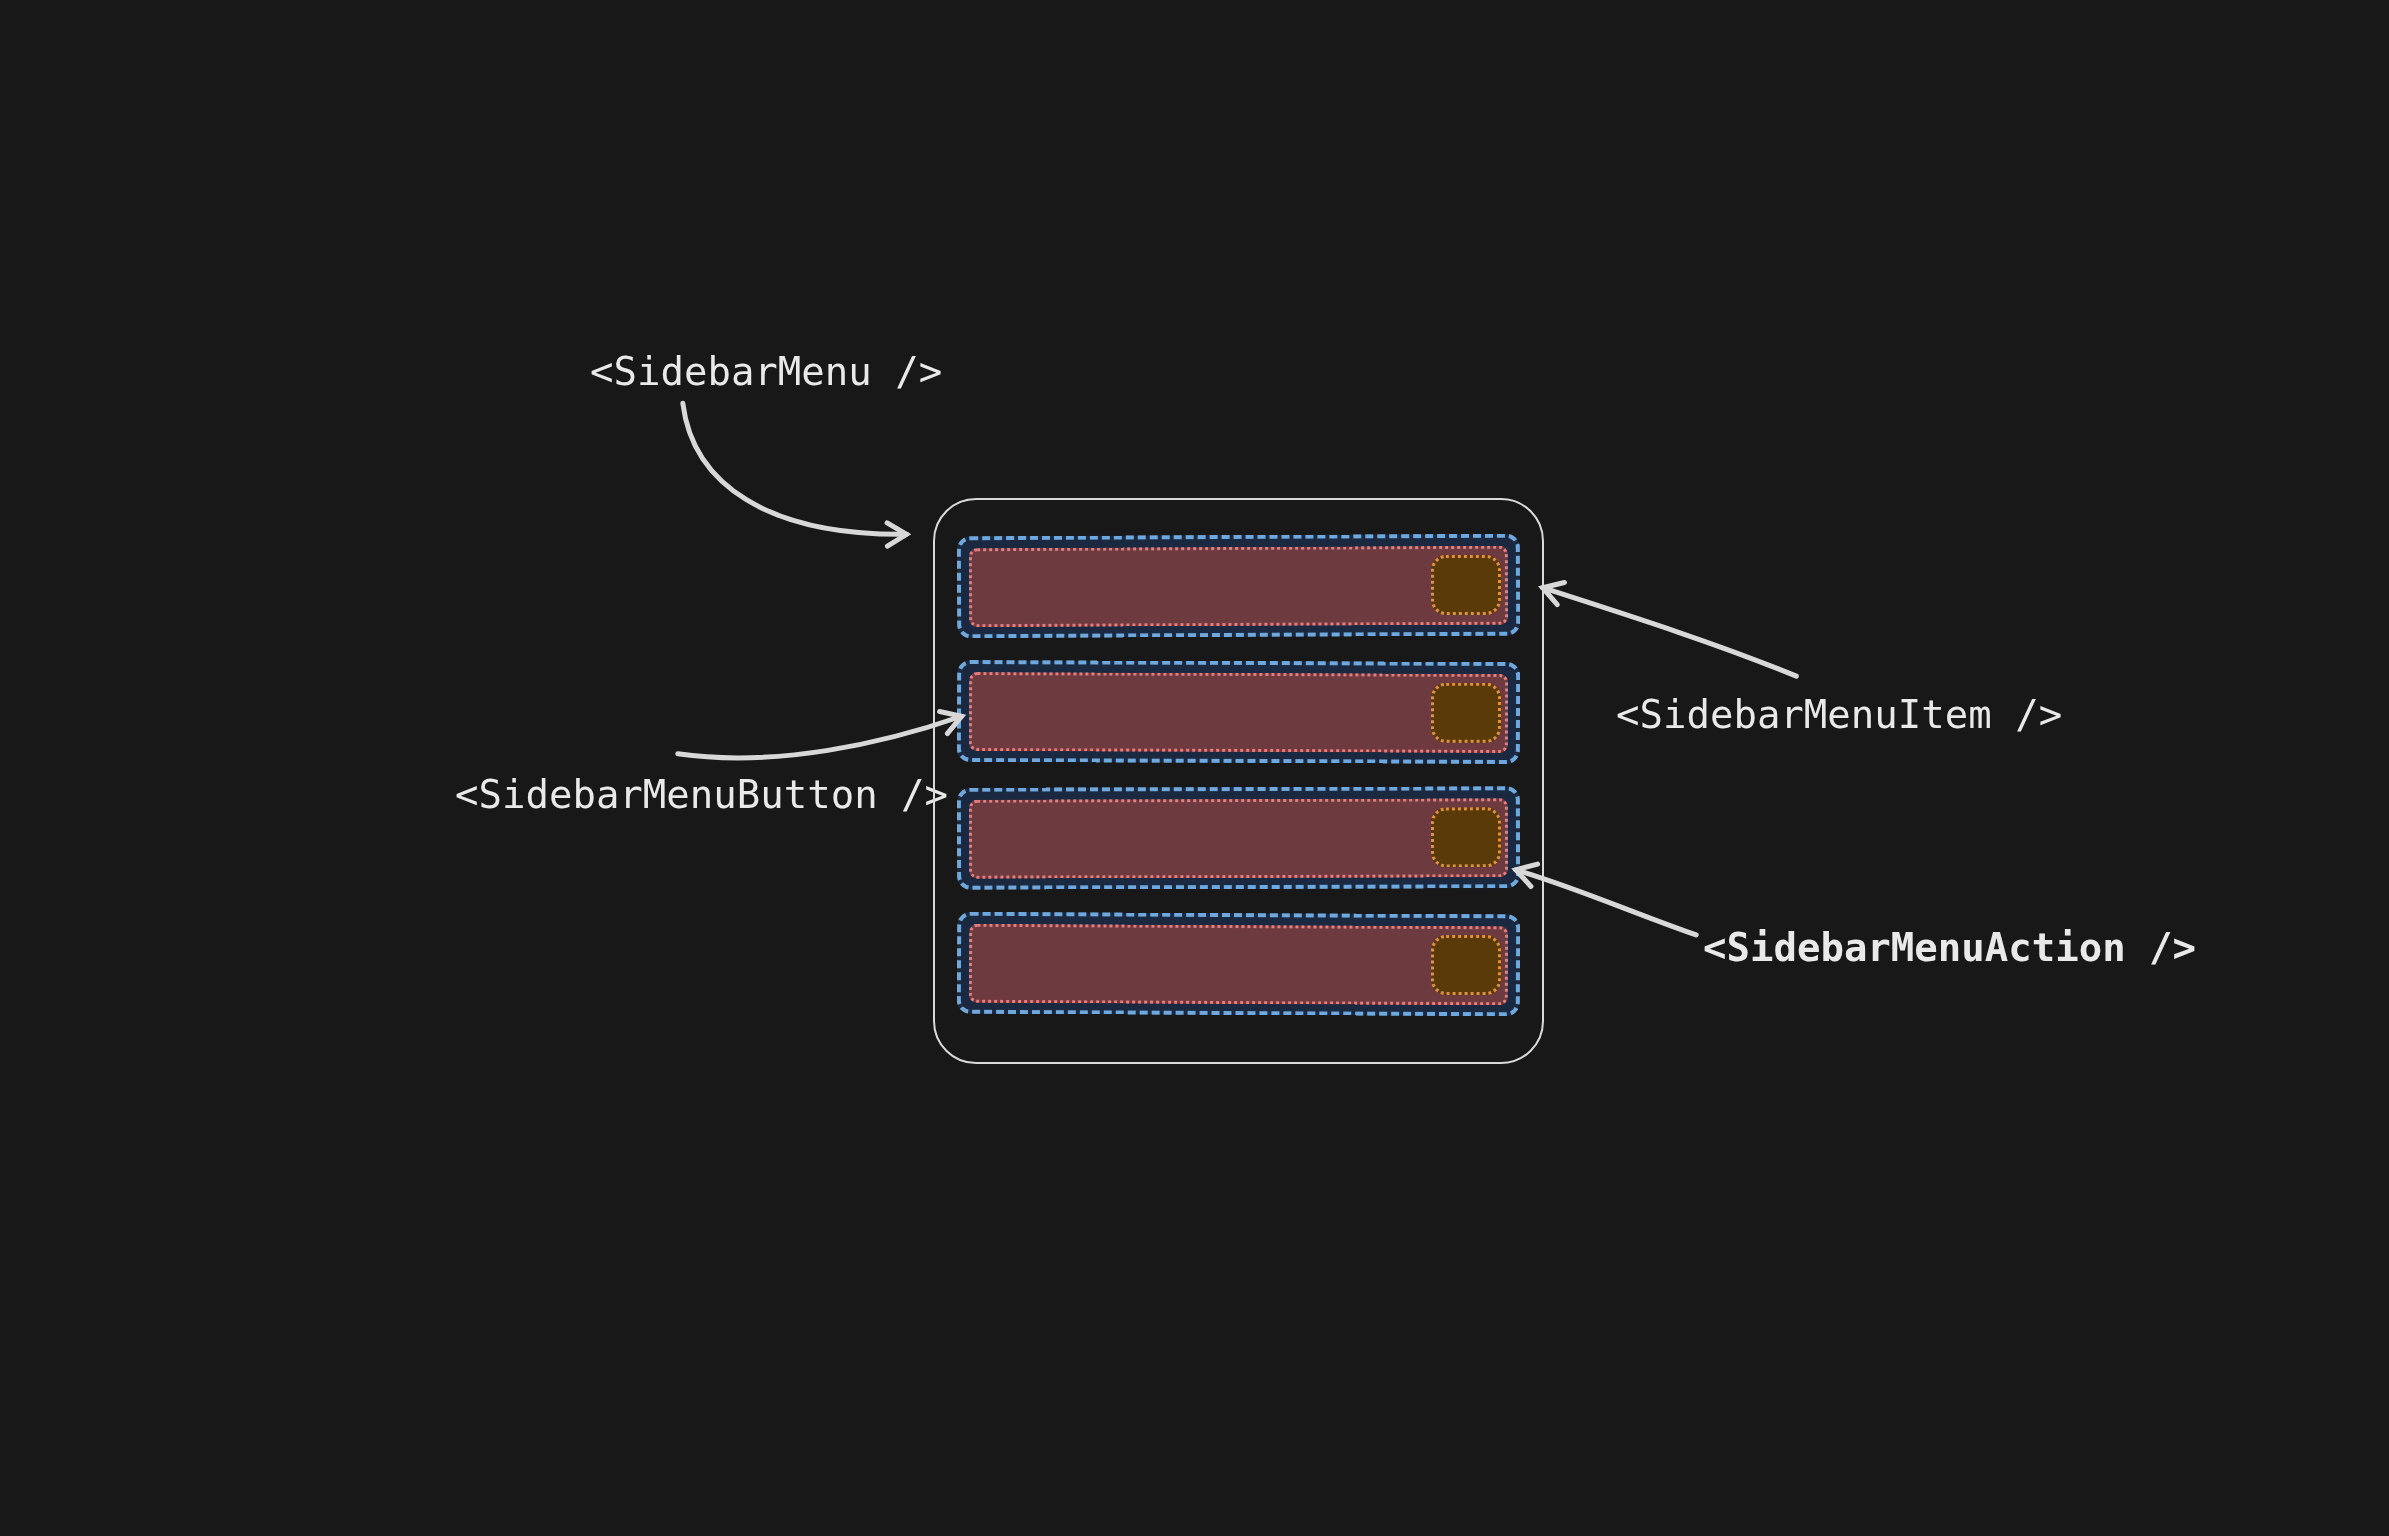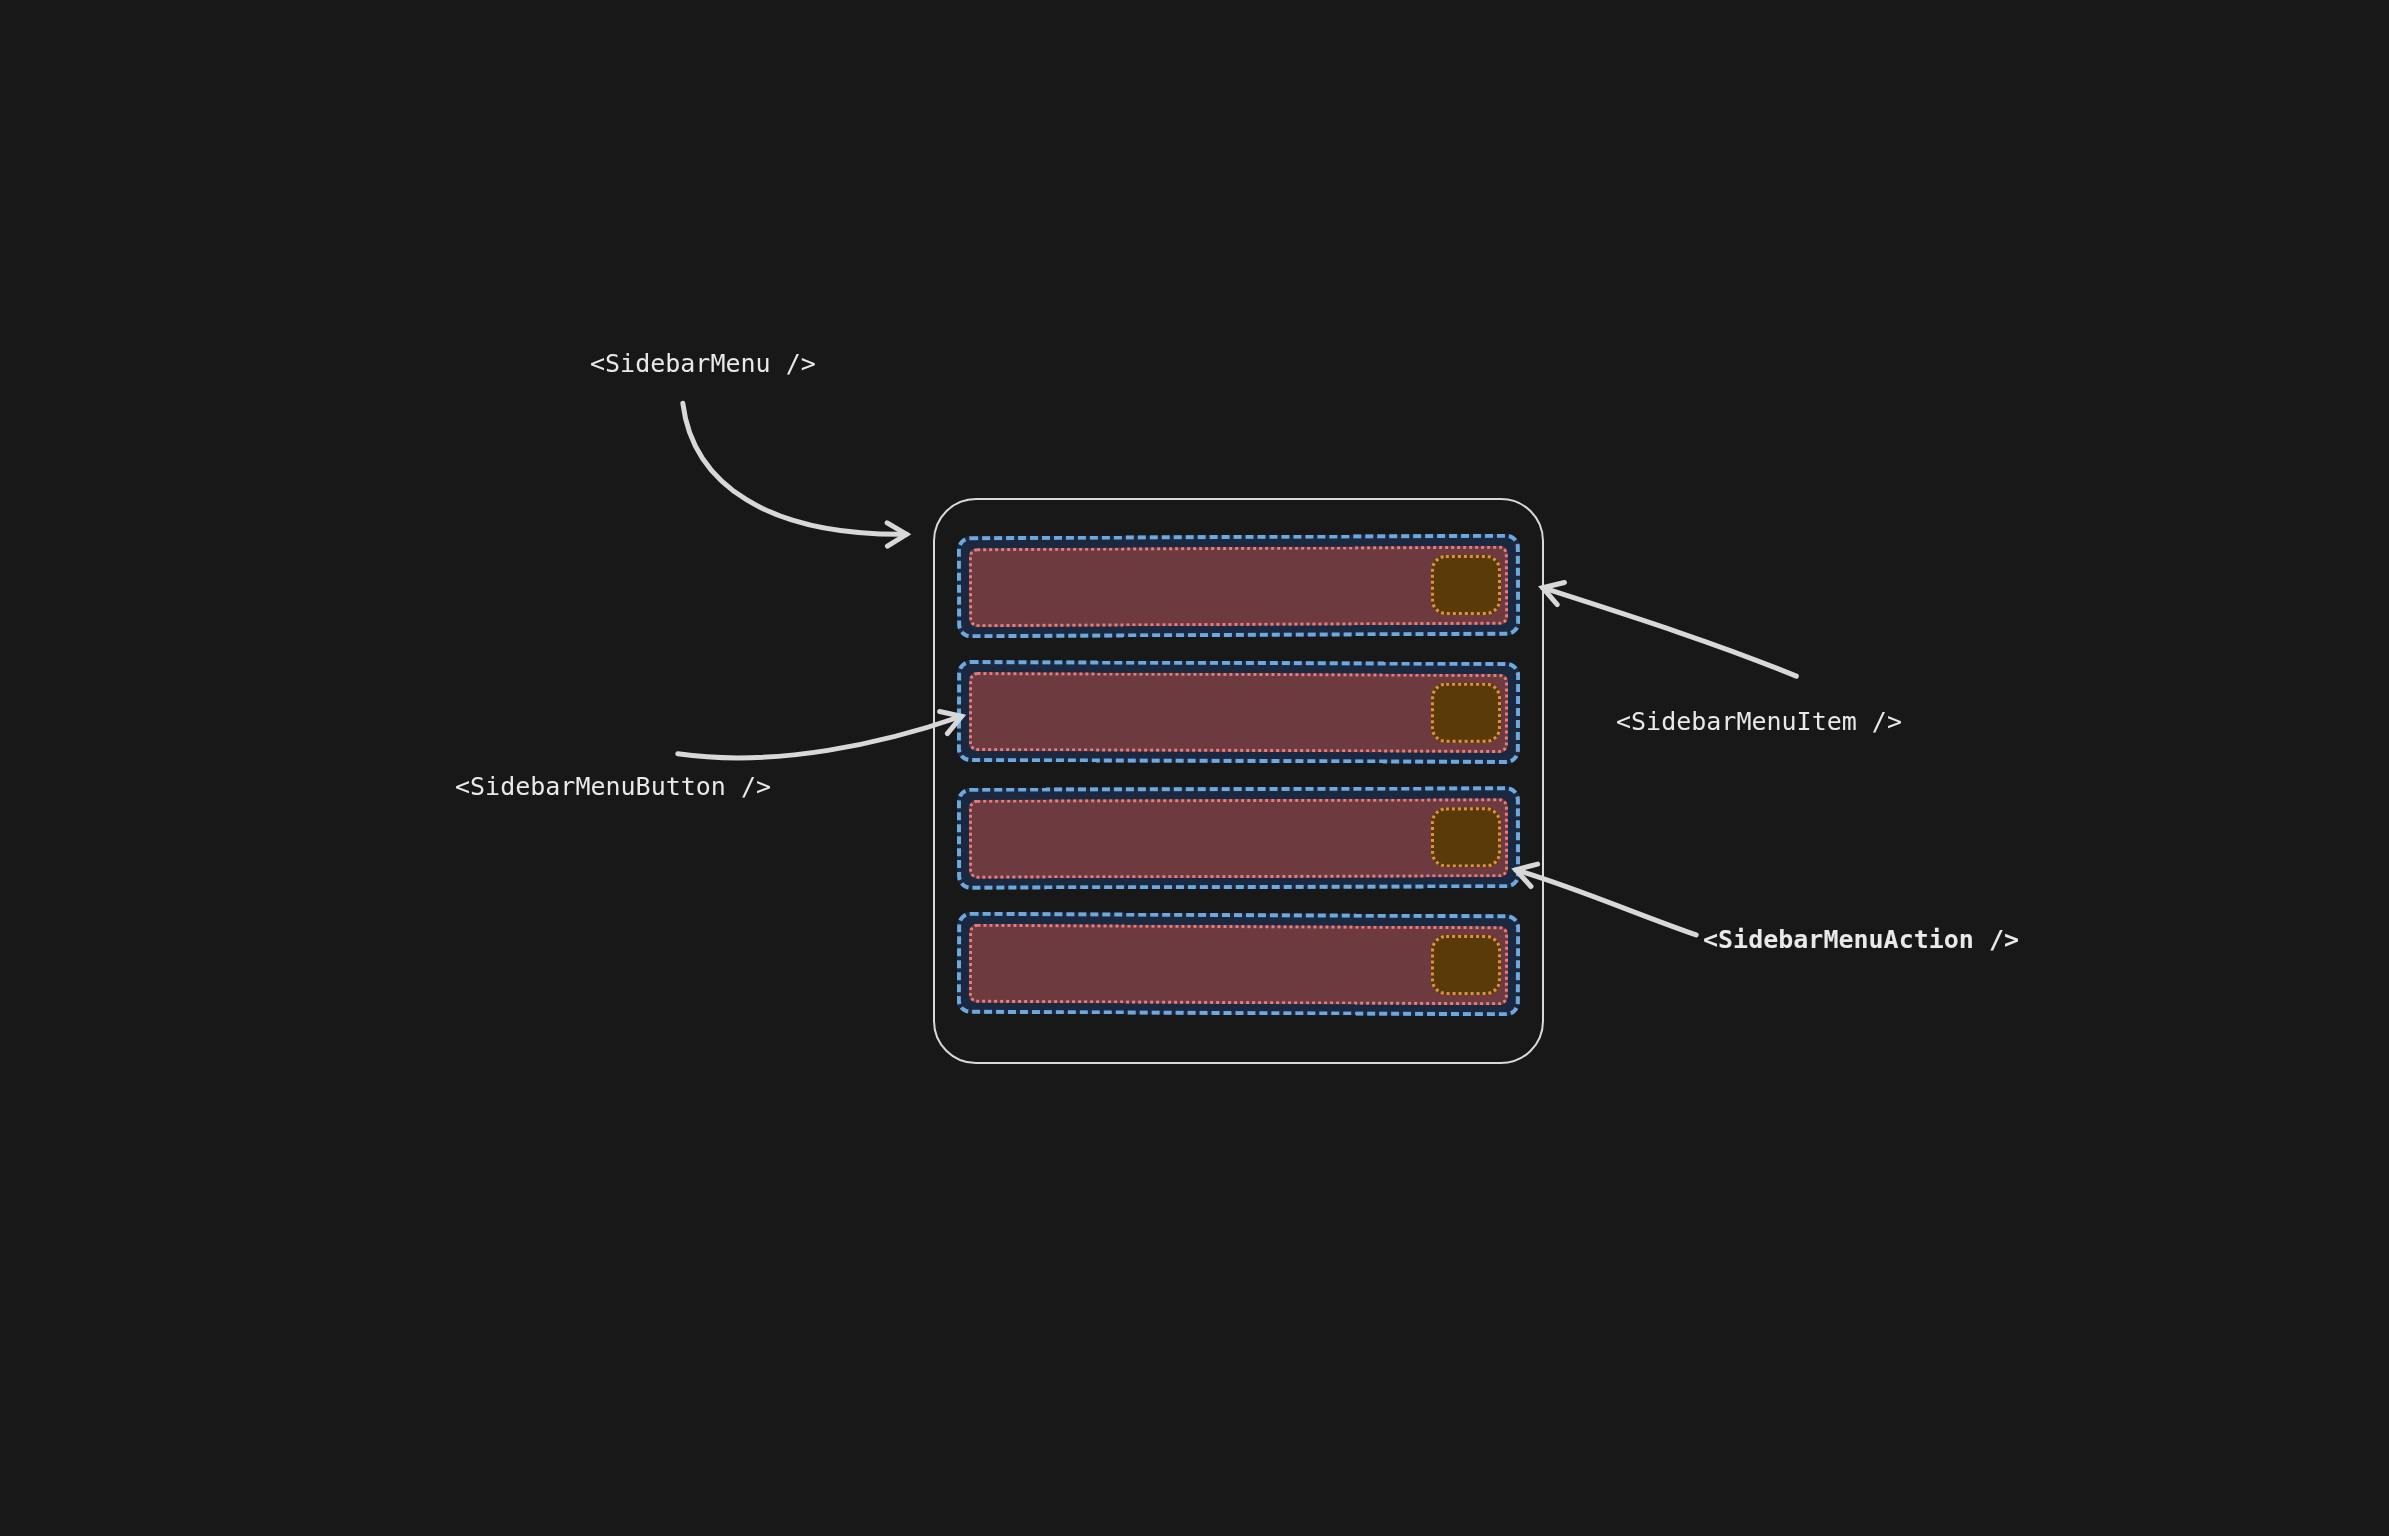--- a/index.html
+++ b/index.html
@@ -11,28 +11,28 @@
     height: 1536px;
     position: relative;
     overflow: hidden;
     background: var(--background, #181818);
     font-family: "DejaVu Sans Mono", monospace;
   }
 
   
   .code-label {
     position: absolute;
-    font-size: 25px;
+    font-size: 39px;
     line-height: 1.2;
     color: var(--label_text, #e9e9e9);
     white-space: nowrap;
     letter-spacing: 0px;
   }
   #label-menu    { left: 590px;  top: 349px;  }
-  #label-item    { left: 1616px; top: 707px;  }
+  #label-item    { left: 1616px; top: 692px;  }
   #label-button  { left: 455px;  top: 772px;  }
   #label-action  { left: 1703px; top: 925px; font-weight: bold; }
 
   
   .menu-container {
     position: absolute;
     left: 933px;
     top: 498px;
     width: 611px;
     height: 566px;

